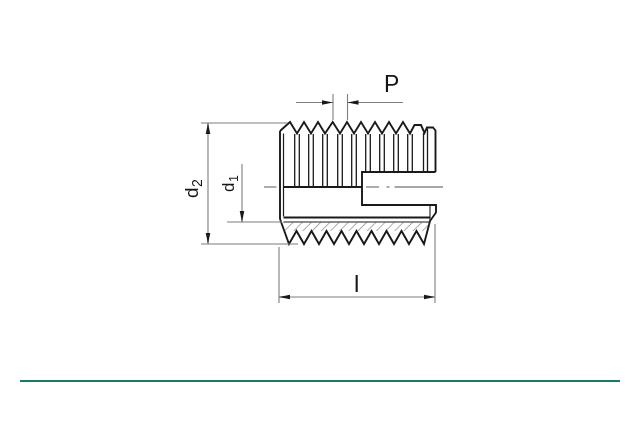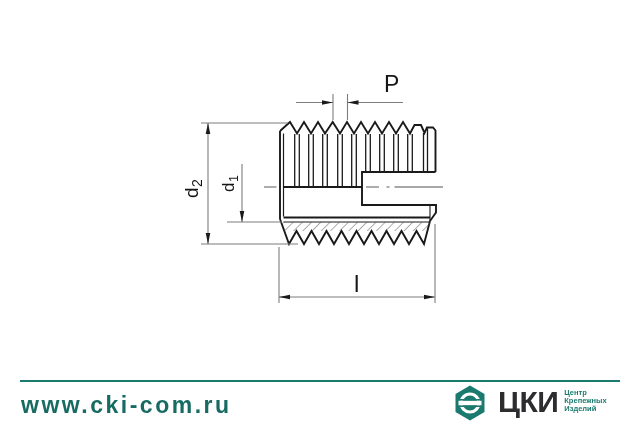--- a/index.html
+++ b/index.html
@@ -130,31 +130,15 @@
         <line x1="279" y1="297" x2="435" y2="297"></line>
       </g>
       <polygon fill="#1a1a1a" points="279,297 290,294.8 290,299.2"></polygon>
       <polygon fill="#1a1a1a" points="435,297 424,294.8 424,299.2"></polygon>
       <text class="dimtext" x="354" y="292" font-size="24">l</text>
     </g>
   </svg>
 
   <div id="footer-rule"></div>
 
-  <div id="website">www.cki-com.ru</div>
 
-  <div id="logo">
-    <svg id="logo-hex" width="32" height="38" viewBox="0 0 32 38">
-      <polygon points="16,1.5 30.5,10 30.5,28 16,36.5 1.5,28 1.5,10" fill="#1b7a6e"></polygon>
-      <circle cx="16" cy="19" r="9" fill="none" stroke="#ffffff" stroke-width="3.2"></circle>
-      <rect x="4.5" y="16.6" width="23" height="4.8" fill="#ffffff"></rect>
-      <rect x="4.5" y="15" width="23" height="1.6" fill="#1b7a6e"></rect>
-      <rect x="4.5" y="21.4" width="23" height="1.6" fill="#1b7a6e"></rect>
-    </svg>
-    <div id="logo-abbr">ЦКИ</div>
-    <div id="logo-sub">
-      <div>Центр</div>
-      <div>Крепежных</div>
-      <div>Изделий</div>
-    </div>
-  </div>
 
 </div>
 
 </body></html>

